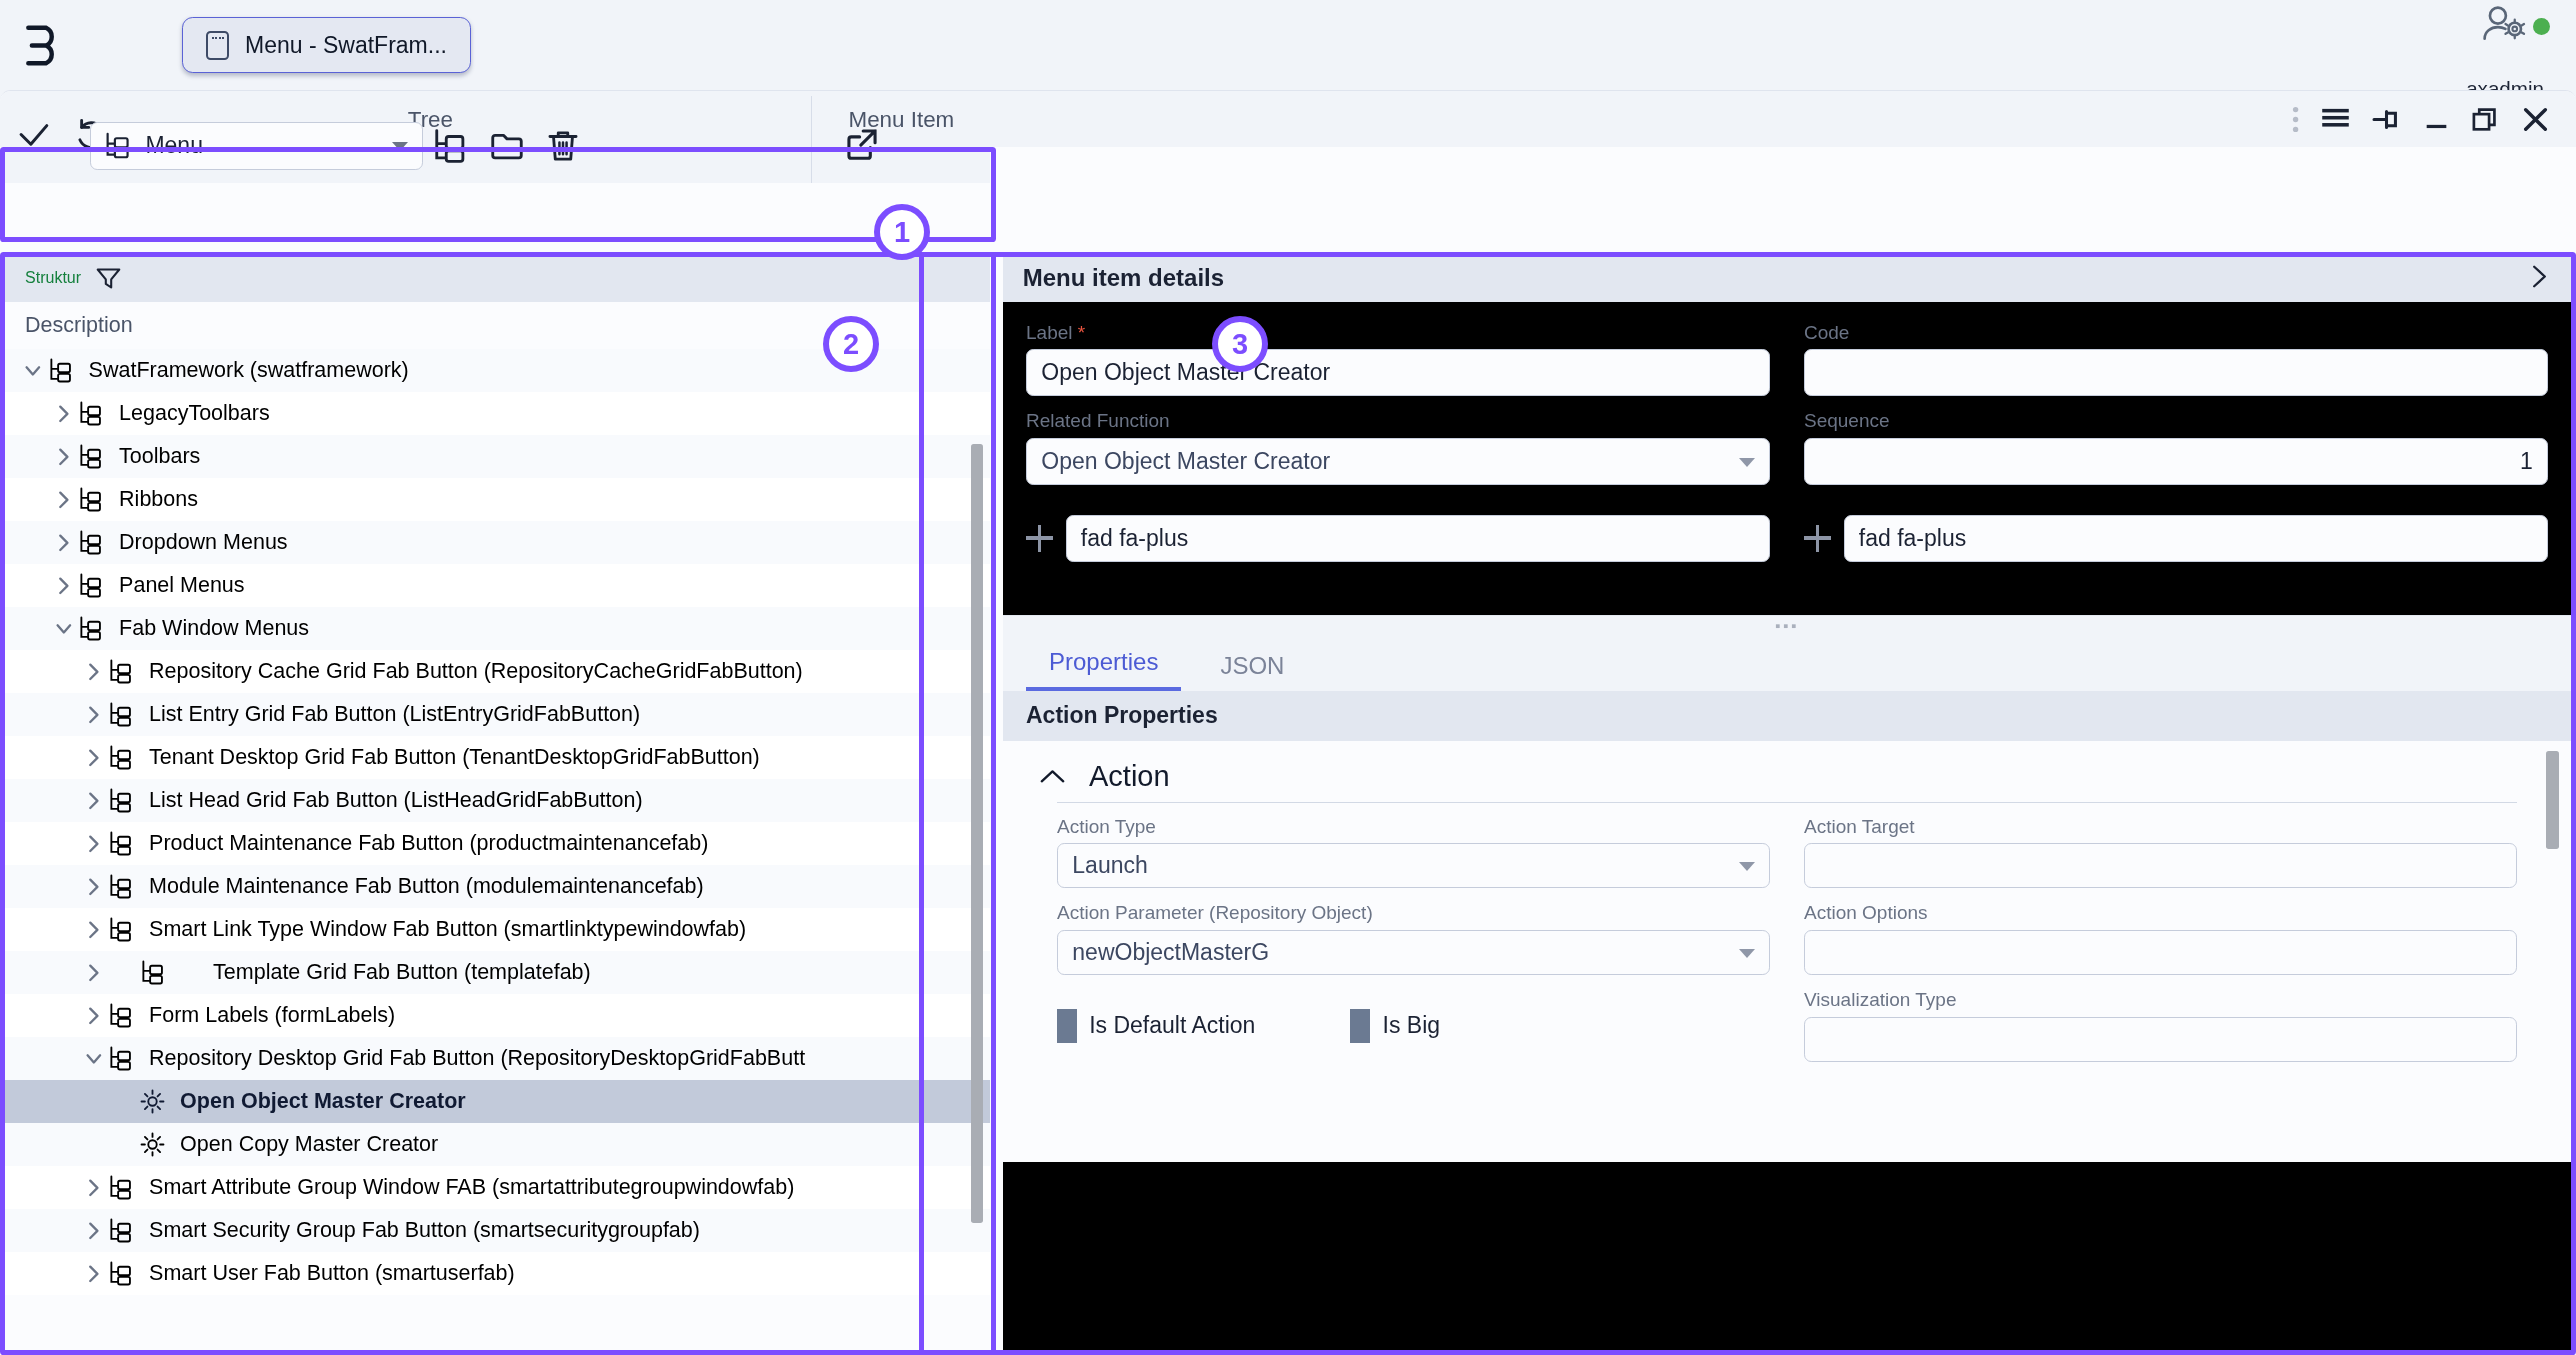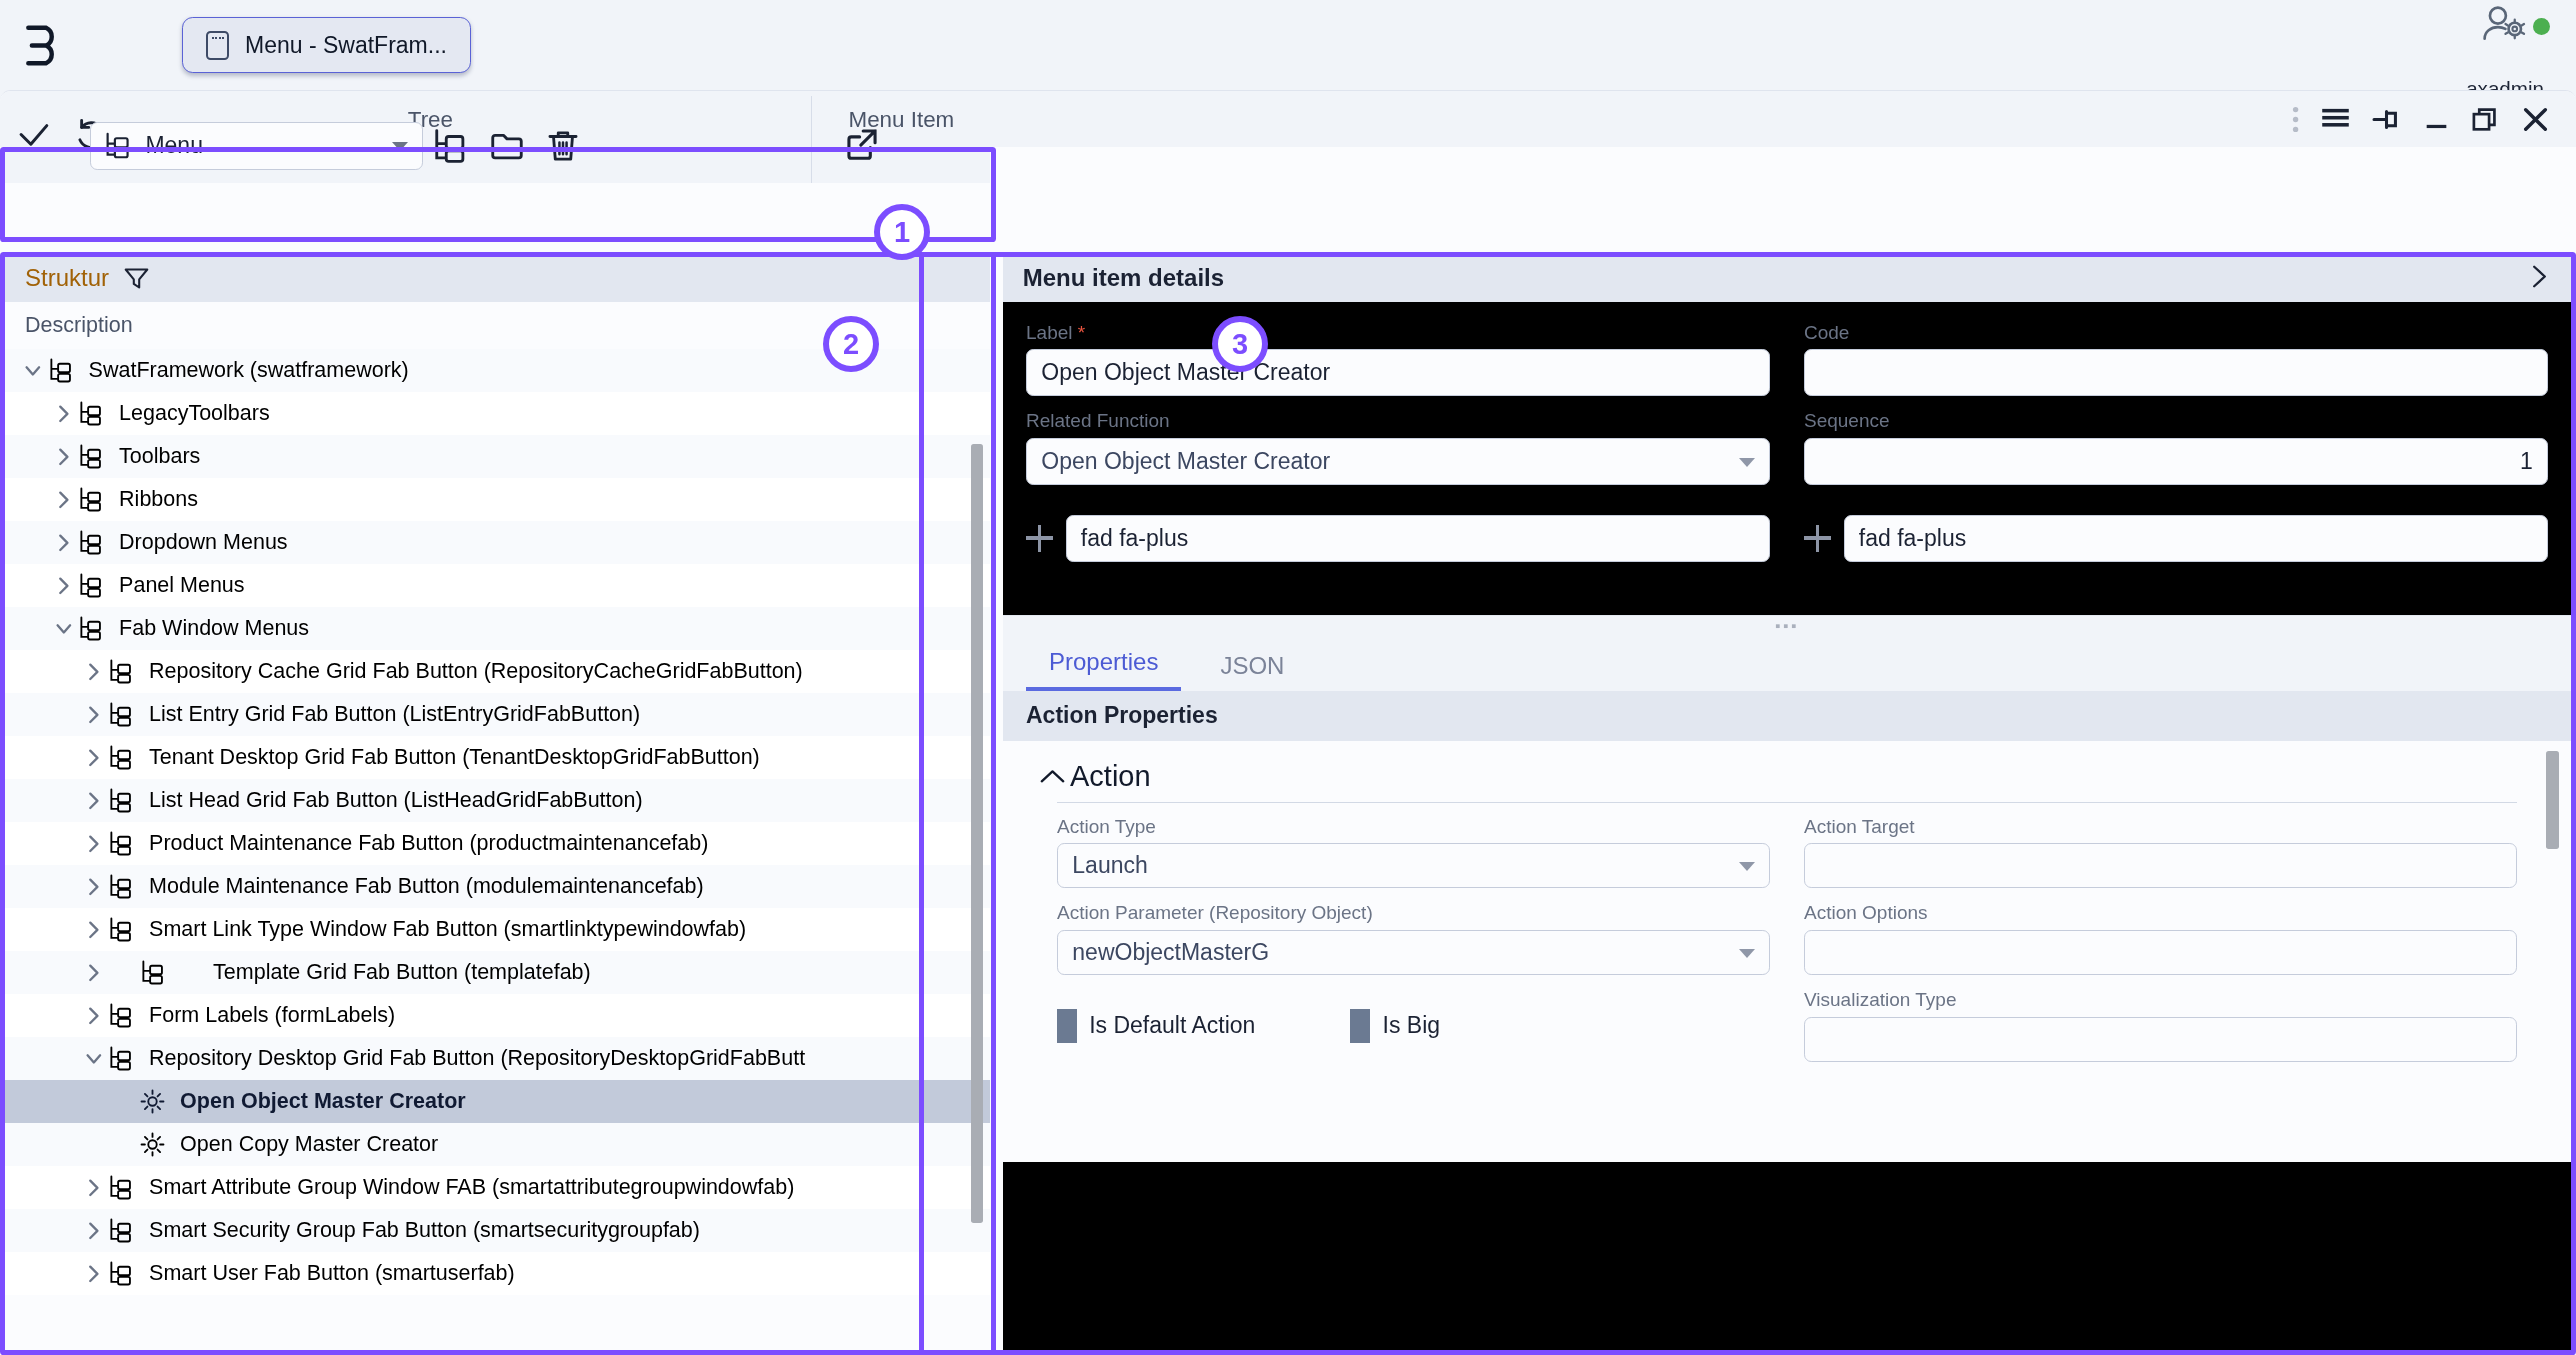--- a/index.html
+++ b/index.html
@@ -147,21 +147,21 @@
   
   #tree-panel {
     position: absolute; left: 5.4px; top: 163px;
     width: 985px; height: 1098px;
     background: #fbfcfe; overflow: hidden;
   }
   #struktur-head {
     height: 48px; background: #e2e7f0;
     display: flex; align-items: center; padding: 0 19.7px; gap: 14.3px;
   }
-  #struktur-head .title { font-size: 24px; color: #a16207; }
+  #struktur-head .title { font-size: 16px; color: #15803d; }
   #desc-head {
     height: 47px; display: flex; align-items: center;
     padding: 0 19.7px; background: #fbfcfe;
     font-size: 21.5px; color: #4a5468;
   }
   #tree-scroll {
     position: relative; height: 1003px; overflow: hidden;
     background: #fbfcfe;
   }
   .tree-row {
@@ -242,21 +242,21 @@
     padding: 0 23px 10.7px 23px; font-size: 24px; color: #7b8398; cursor: pointer;
   }
   .tab.active { color: #4c5bd4; border-bottom: 4.5px solid #5a6ae0; }
 
   #action-props-head {
     height: 50px; background: #e2e7f0; display: flex; align-items: center;
     padding: 0 23px; font-size: 23px; color: #1b2233; font-weight: 700;
   }
   #props-body { position: relative; background: #fbfcfe; height: 421px; overflow: hidden; }
   #action-title {
-    display: flex; align-items: center; gap: 4px;
+    display: flex; align-items: center; gap: 23px;
     padding: 19.7px 0 9px 36px; font-size: 29px; color: #121a2b;
     cursor: pointer;
   }
   #action-form { padding: 0 54px 0 54px; }
   #action-form .field label { font-size: 19px; }
   #action-form .ctrl { height: 45px; }
   .check-row { display: flex; align-items: flex-start; gap: 95px; margin-top: 19.7px; }
   .check-item { display: flex; align-items: center; gap: 12.5px; cursor: pointer; }
   .cbox { width: 19.7px; height: 34px; background: #6b7a92; flex: none; }
   .check-item span { font-size: 23px; color: #1b2233; }

